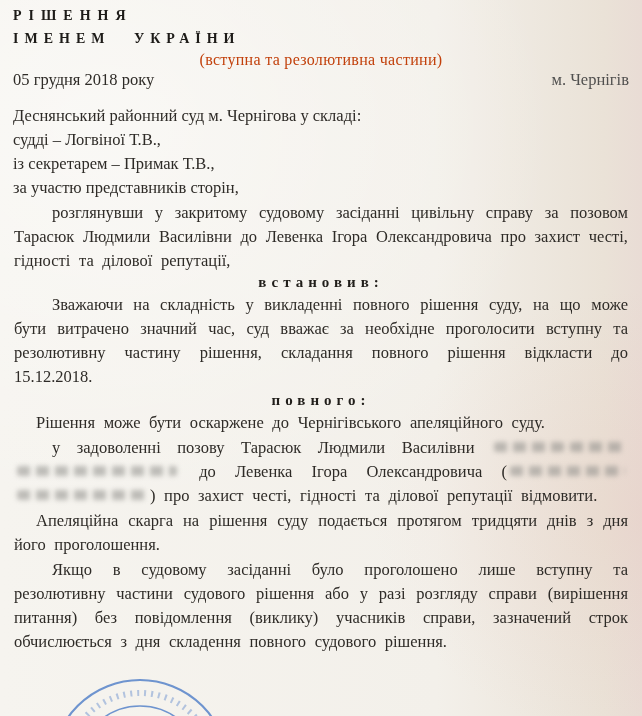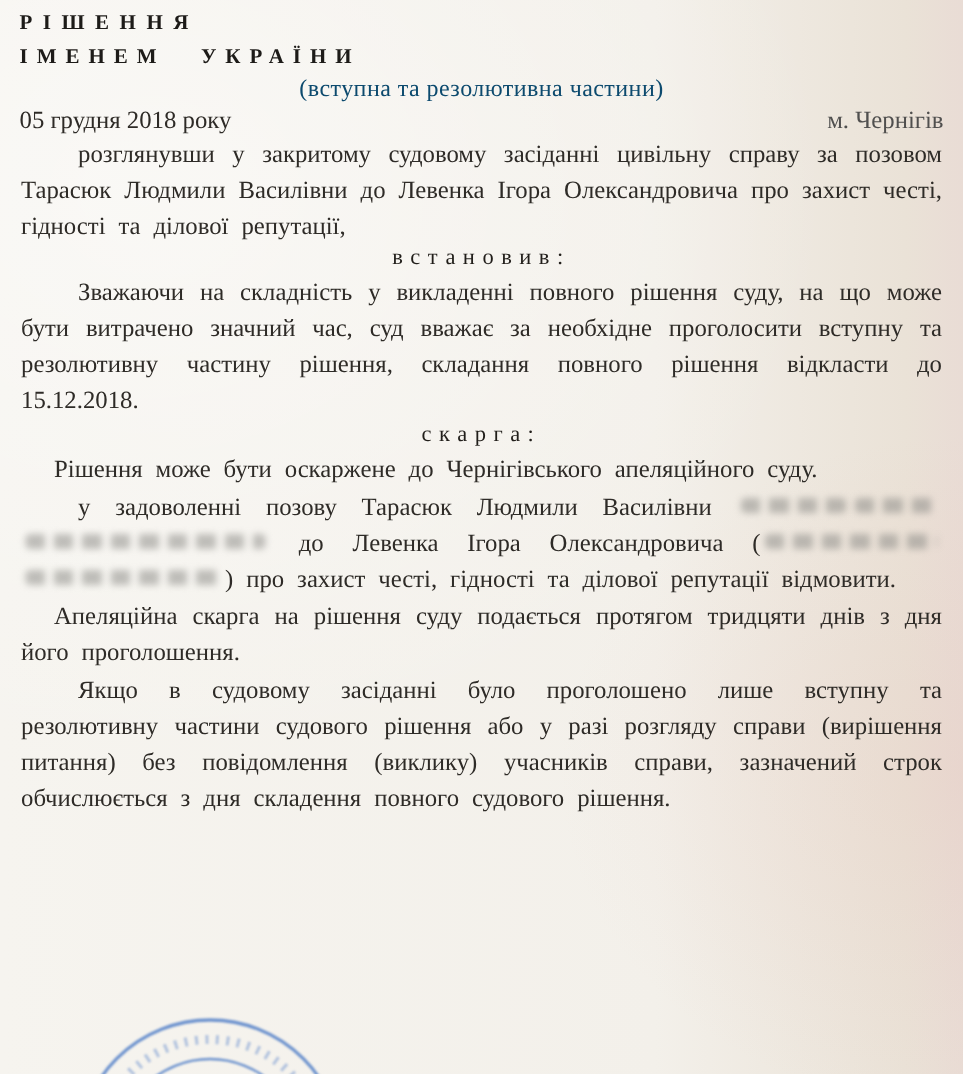--- a/index.html
+++ b/index.html
@@ -11,32 +11,32 @@
       radial-gradient(120% 90% at 15% 18%, rgba(255,255,255,.45), rgba(255,255,255,0) 60%),
       radial-gradient(60% 45% at 100% 72%, rgba(228,188,178,.22), rgba(228,188,178,0) 70%),
       linear-gradient(to right, #f6f4ef 0%, #f3f0ea 68%, #eae2d7 94%, #e9dcd5 100%);
   }
   .page{padding:6px 13px 0 13px;position:relative;}
   .title{
     text-align:left;font-weight:bold;color:#1d1b18;
     font-size:14px;line-height:20px;letter-spacing:7px;
   }
   .title2{margin-top:2px;font-size:14px;line-height:22px;letter-spacing:6px;word-spacing:14px;}
-  .subtitle{text-align:center;font-size:16px;line-height:20px;letter-spacing:.3px;color:#0c4a6e;}
+  .subtitle{text-align:center;font-size:16px;line-height:20px;letter-spacing:.3px;color:#c2410c;}
   .dateline{display:flex;justify-content:space-between;font-size:16.5px;line-height:20px;}
   .dateline .city{color:#404040;opacity:.9;}
   .composition{margin-top:14px;font-size:16.5px;line-height:24px;}
   p.para{
     margin:1px;font-size:16.5px;line-height:24px;
     text-align:justify;word-spacing:4.5px;
   }
   .indent-lg{text-indent:38px;}
   .indent-sm{text-indent:22px;}
   .section-heading{
-    text-align:center;font-weight:normal;color:#211e1a;
+    text-align:center;font-weight:bold;color:#211e1a;
     font-size:15px;line-height:20px;letter-spacing:5px;
   }
   .h-established{margin-top:-2px;}
   .para-complexity{margin-top:12px;}
   .h-decided{margin-top:0;}
   .para-decision{margin-top:2px;}
   .para-appeal1{margin-top:-10px;}
   .para-final{line-height:22px;}
   .redact{
     display:inline-block;height:10px;border-radius:3px;
@@ -53,29 +53,35 @@
 
   <div class="title">РІШЕННЯ</div>
   <div class="title title2">ІМЕНЕМ УКРАЇНИ</div>
   <div class="subtitle">(вступна та резолютивна частини)</div>
 
   <div class="dateline">
     <span>05 грудня 2018 року</span>
     <span class="city">м. Чернігів</span>
   </div>
 
+  <div class="composition">
+    <div>Деснянський районний суд м. Чернігова у складі:</div>
+    <div>судді – Логвіної Т.В.,</div>
+    <div>із секретарем – Примак Т.В.,</div>
+    <div>за участю представників сторін,</div>
+  </div>
 
   <p class="para indent-lg">розглянувши у закритому судовому засіданні цивільну справу за позовом Тарасюк Людмили Василівни до Левенка Ігора Олександровича про захист честі, гідності та ділової репутації,</p>
 
   <div class="section-heading h-established">встановив:</div>
 
   <p class="para indent-lg para-complexity">Зважаючи на складність у викладенні повного рішення суду, на що може бути витрачено значний час, суд вважає за необхідне проголосити вступну та резолютивну частину рішення, складання повного рішення відкласти до 15.12.2018.</p>
 
 
-  <div class="section-heading h-decided">скарга:</div>
+  <div class="section-heading h-decided">повного:</div>
 
   <p class="para indent-sm para-appeal1">Рішення може бути оскаржене до Чернігівського апеляційного суду.</p>
 
   <p class="para indent-lg para-decision"><span>у задоволенні позову Тарасюк Людмили Василівни</span> <span class="redact w70"></span><span class="redact w55"></span> <span class="redact w160"></span> <span>до Левенка Ігора Олександровича (</span><span class="redact w115"></span> <span class="redact w130"></span><span>) про захист честі, гідності та ділової репутації відмовити.</span></p>
 
   <p class="para indent-sm">Апеляційна скарга на рішення суду подається протягом тридцяти  днів з дня його проголошення.</p>
 
   <p class="para indent-lg para-final">Якщо в судовому засіданні було проголошено лише вступну та резолютивну частини судового рішення або у разі розгляду справи (вирішення питання) без повідомлення (виклику) учасників справи, зазначений строк обчислюється з дня складення повного судового рішення.</p>
 
   <svg class="stamp" width="200" height="140" viewBox="0 0 200 140" aria-hidden="true">

